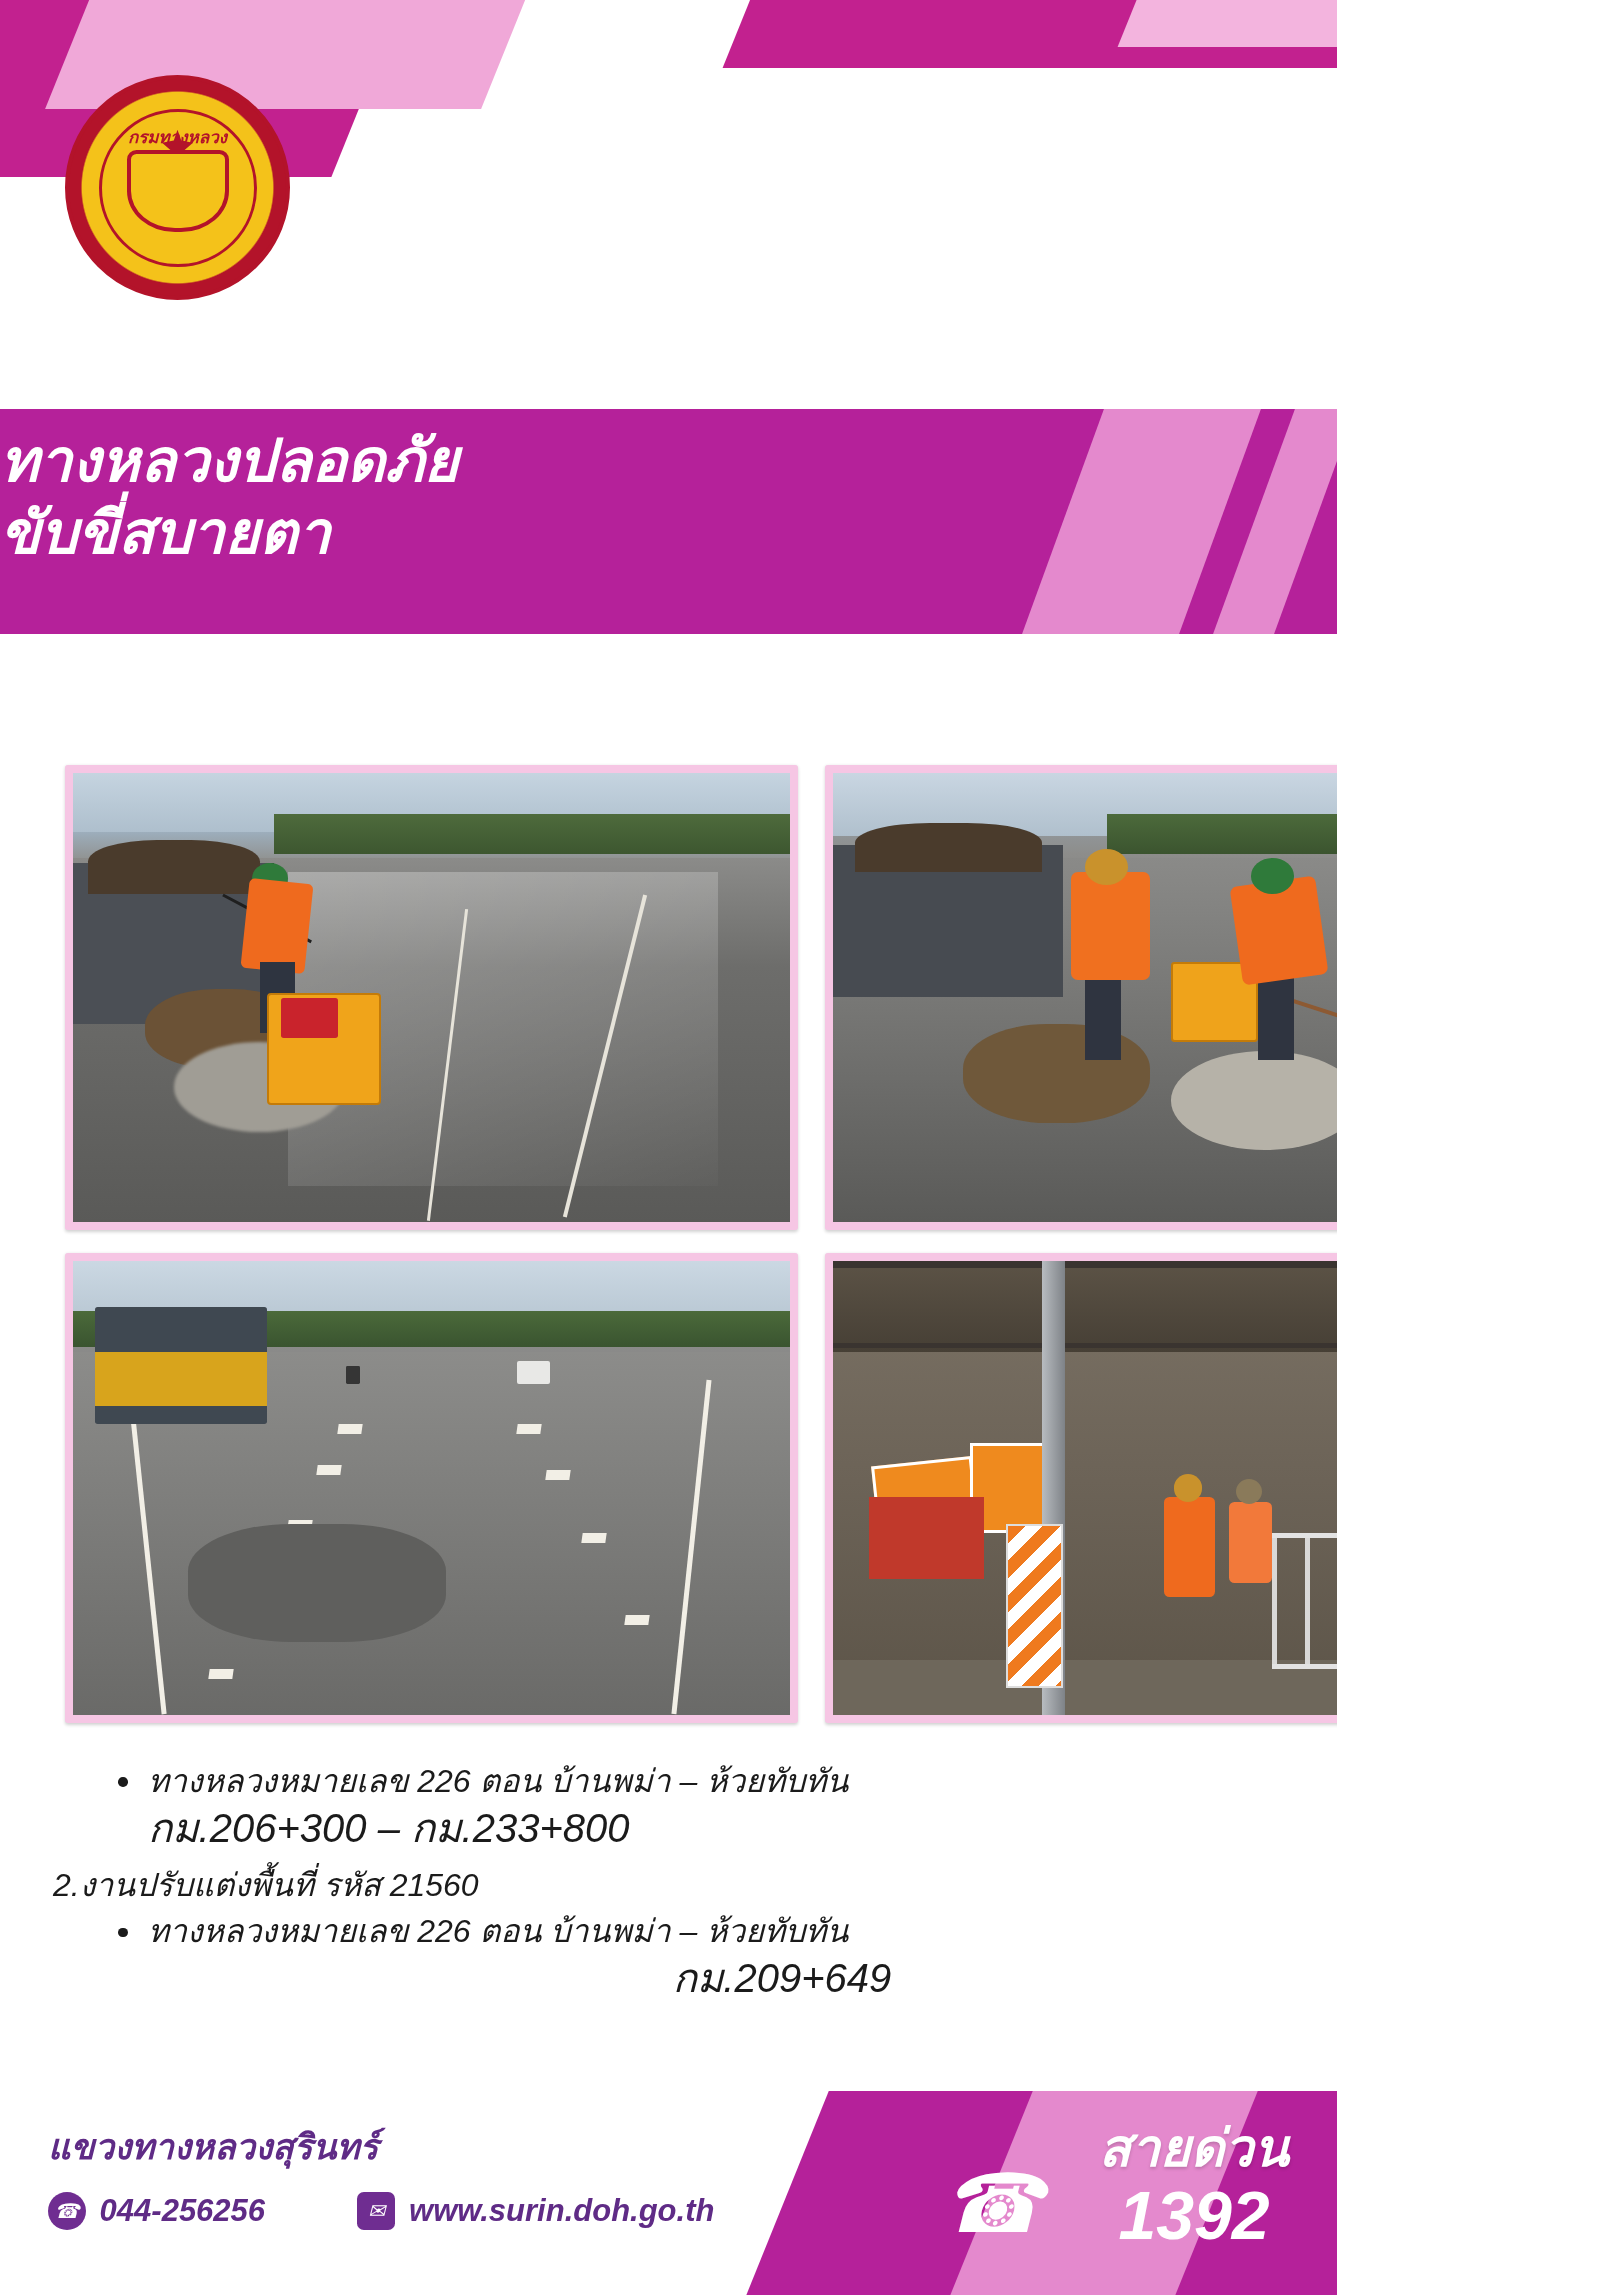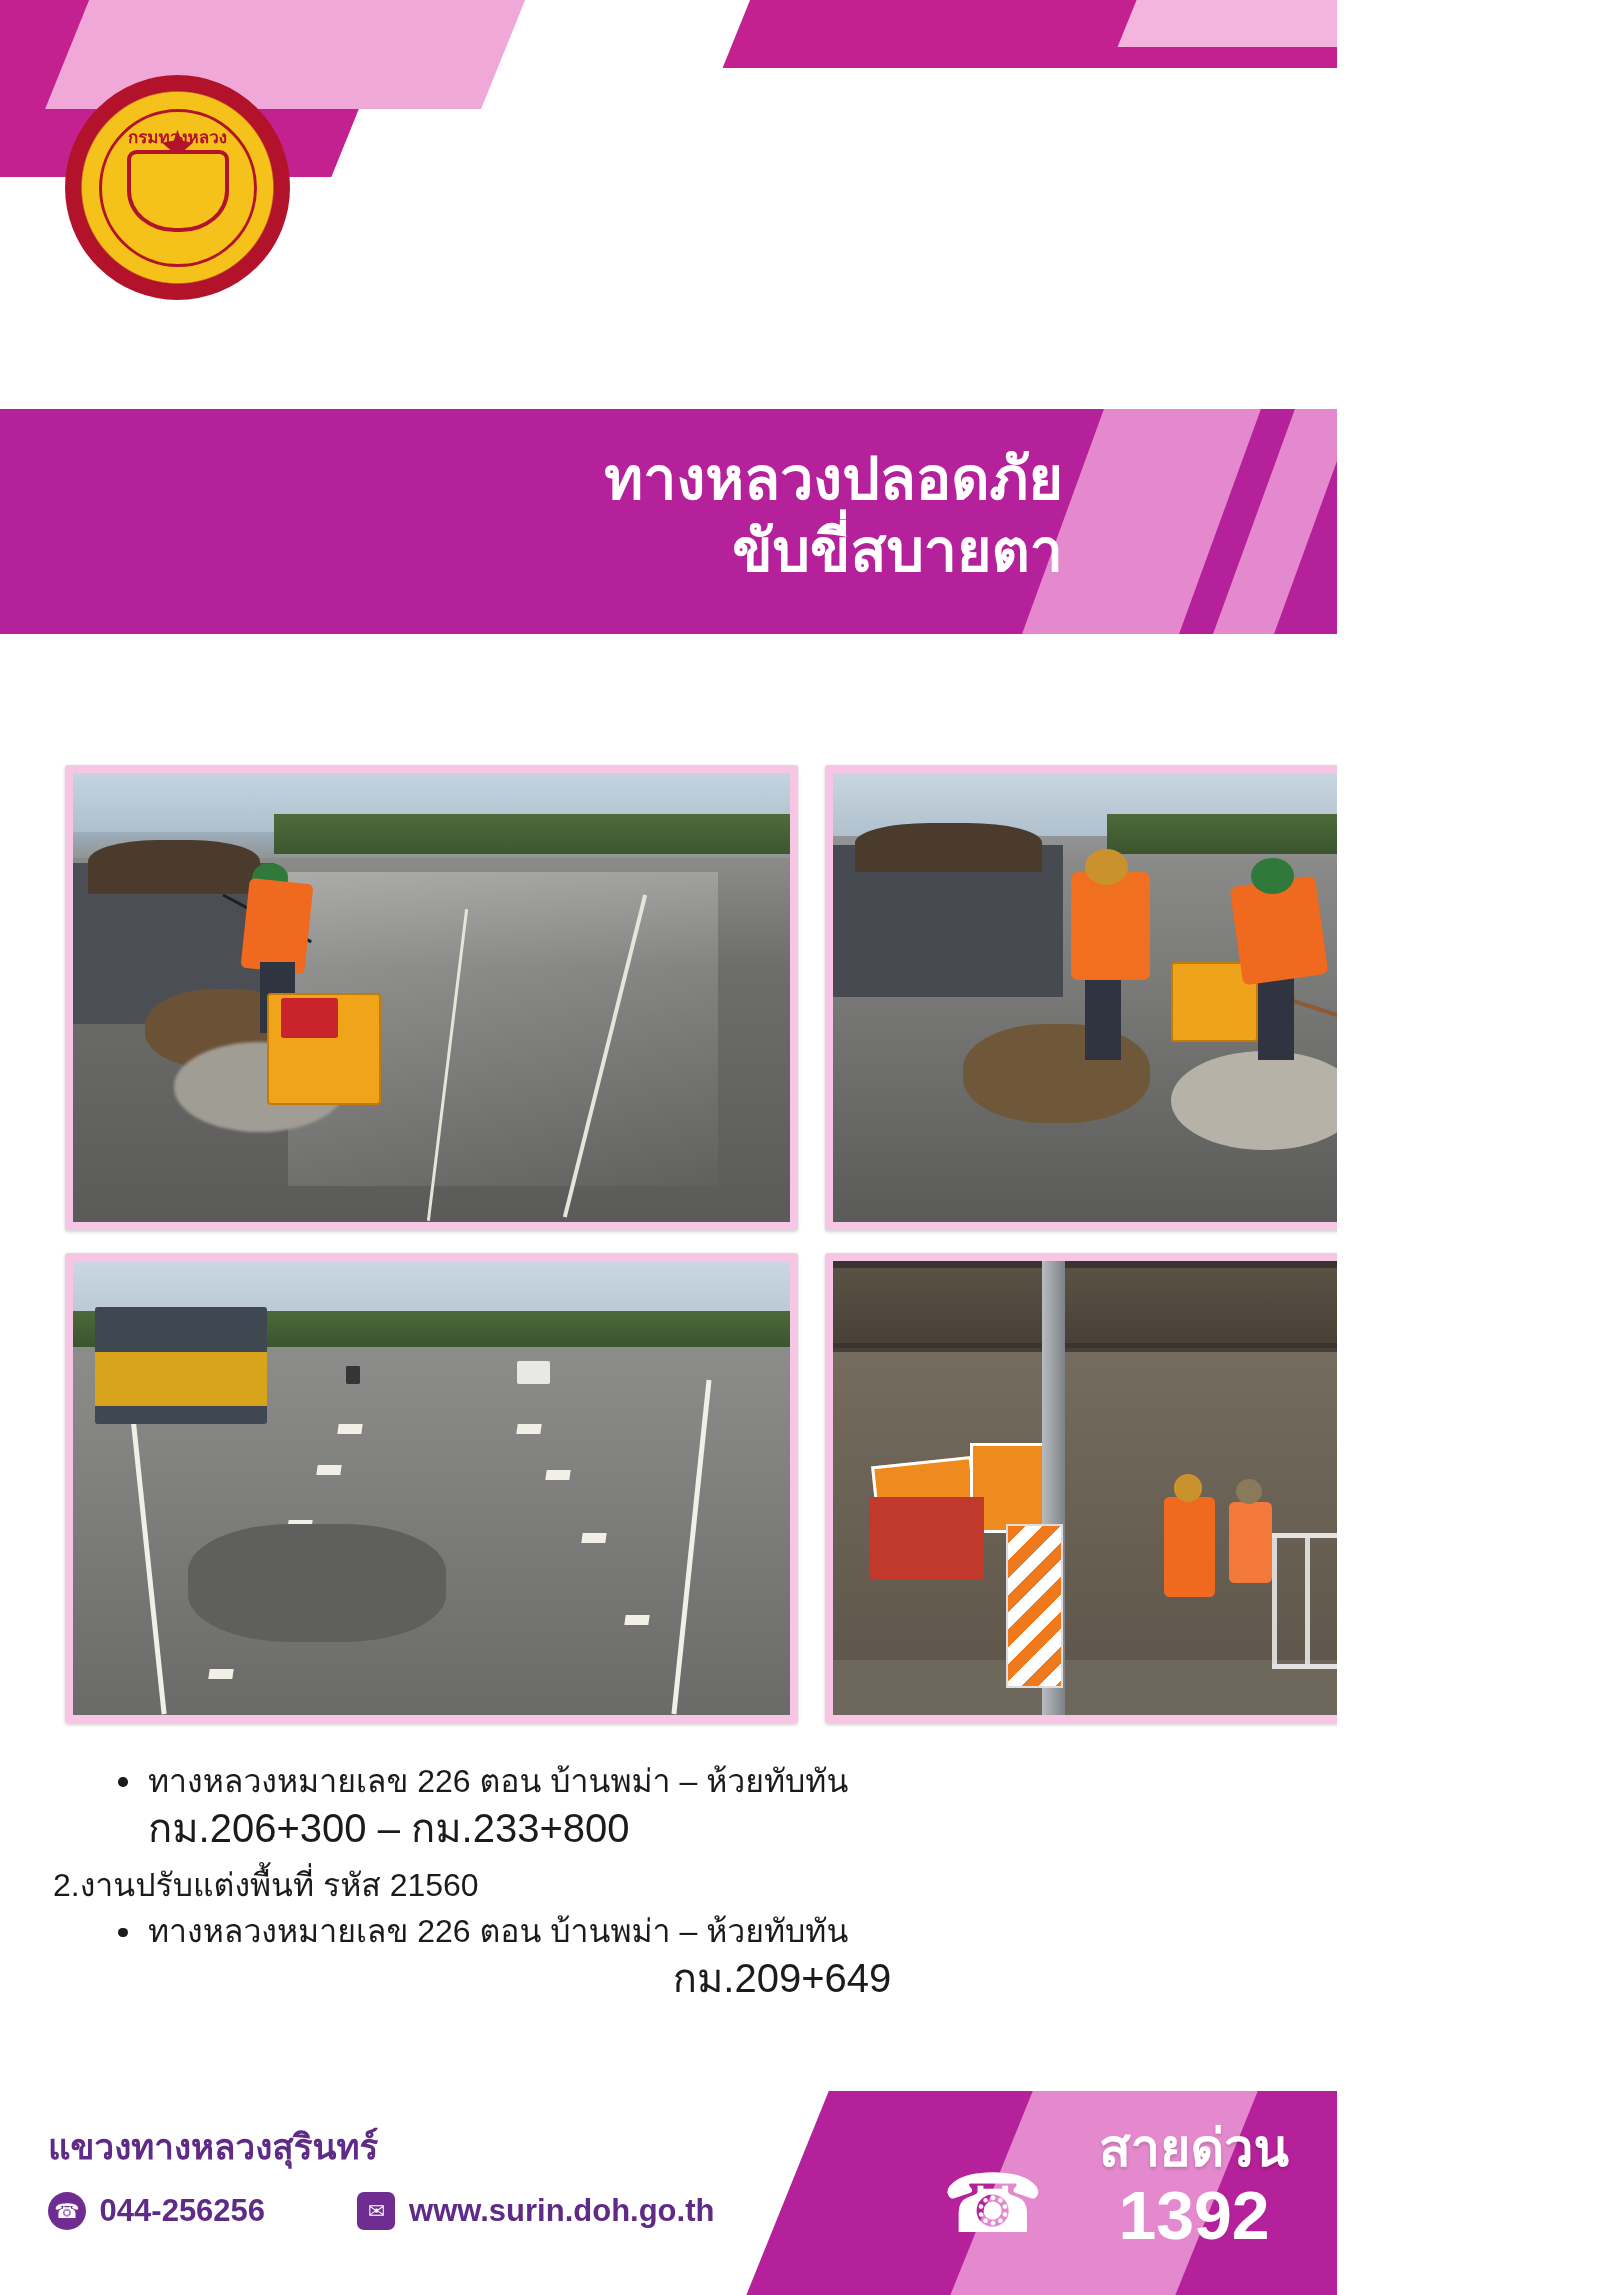--- a/index.html
+++ b/index.html
@@ -9,20 +9,21 @@
     font-family: "Liberation Sans", sans-serif;
     background: #ffffff;
     overflow: hidden;
   }
   .page {
     position: relative;
     width: 1337px;
     height: 2295px;
     background: #ffffff;
     overflow: hidden;
+    font-style: italic;
   }
 
   
   .hdr-wrap {
     position: absolute;
     top: 0; left: 0;
     width: 1623px;
     height: 409px;
     overflow: hidden;
     z-index: 1;
@@ -141,24 +142,24 @@
   .slogan-band-light2 {
     position: absolute;
     top: 409px; left: 1254px;
     width: 61px; height: 225px;
     background: #e489cd;
     transform: skewX(-20deg);
     z-index: 3;
   }
   .slogan-text {
     position: absolute;
-    top: 444px; left: 0;
+    top: 426px; left: 0;
     width: 1063px;
     z-index: 6;
-    text-align: right;
+    text-align: left;
     color: #ffffff;
     font-weight: bold;
   }
   .slogan-l1 { font-size: 59px; line-height: 1.22; }
   .slogan-l2 { font-size: 59px; line-height: 1.22; }
 
   
   .subheading {
     position: absolute;
     top: 667px; left: 48px;

